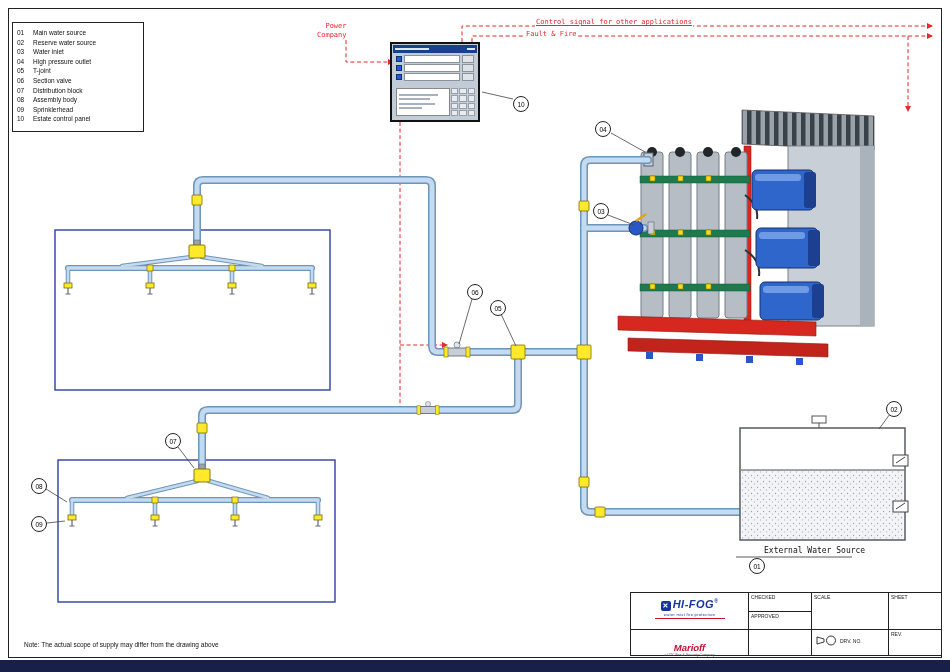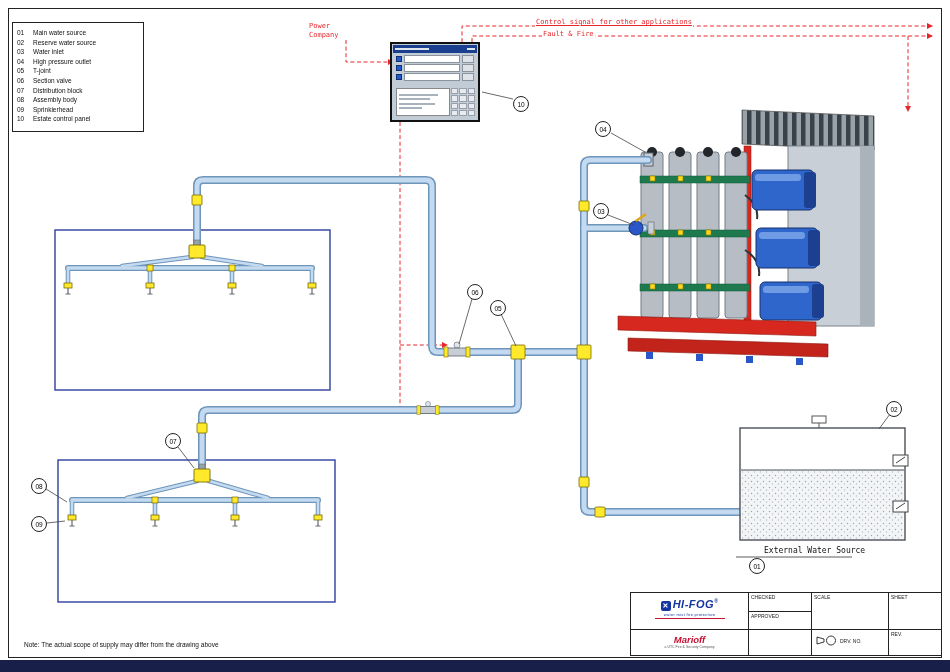--- a/index.html
+++ b/index.html
@@ -48,21 +48,21 @@
   .bl{border-left:1px solid #222;} .bt{border-top:1px solid #222;}
   .tlabel{position:absolute;top:1px;left:2px;font-size:5px;color:#222;}
   .hifog{text-align:center;margin-top:5px;font-style:italic;font-weight:bold;font-size:11px;
          color:#1535a0;letter-spacing:.5px;}
   .hifog-mark{display:inline-block;width:10px;height:10px;background:#1535a0;color:#fff;
               font-size:7px;line-height:10px;text-align:center;border-radius:2px;margin-right:2px;
               font-style:normal;font-weight:bold;}
   .hifog-reg{font-size:5px;vertical-align:super;}
   .hifog-tag{font-size:4px;color:#1535a0;text-align:center;letter-spacing:.3px;
              border-bottom:1px solid #c41230;width:70px;margin:1px auto 0 auto;padding-bottom:1px;}
-  .marioff{font-style:italic;font-weight:bold;font-size:9.5px;color:#c41230;text-align:center;margin-top:4px;}
+  .marioff{font-style:italic;font-weight:bold;font-size:9.5px;color:#c41230;text-align:center;margin-top:12px;}
   .marioff-sub{font-size:3.5px;color:#555;text-align:center;}
   .drvflex{position:absolute;left:3px;top:4px;display:flex;align-items:center;gap:3px;}
   
   .netbox{fill:none;stroke:#2f3f9e;stroke-width:1.4;}
   .rdash{fill:none;stroke:#e8262b;stroke-width:1;stroke-dasharray:4 2.6;}
   .rarrow{fill:#e8262b;stroke:none;}
   .po{fill:none;stroke:#6e95ba;stroke-width:8;stroke-linejoin:round;stroke-linecap:round;}
   .pi{fill:none;stroke:#c3daf0;stroke-width:5;stroke-linejoin:round;stroke-linecap:round;}
   .po2{fill:none;stroke:#6e95ba;stroke-width:6;stroke-linejoin:round;stroke-linecap:round;}
   .pi2{fill:none;stroke:#c3daf0;stroke-width:3.4;stroke-linejoin:round;stroke-linecap:round;}
@@ -311,26 +311,26 @@
   <div class="lrow">
       <span class="lnum">09</span>
       <span class="llbl">Sprinklerhead</span>
     </div>
   <div class="lrow">
       <span class="lnum">10</span>
       <span class="llbl">Estate control panel</span>
     </div>
 </div>
 
-<div class="rlabel" style="left:308px;top:22px;">
+<div class="rlabel" style="left:316px;top:22px;text-align:right;">
   <div>Power</div>
   <div>Company</div>
 </div>
 <div class="rlabel" style="left:535px;top:18px;text-decoration:underline;">Control signal for other applications</div>
-<div class="rlabel" style="left:542px;top:30px;">Fault &amp; Fire</div>
+<div class="rlabel" style="left:525px;top:30px;">Fault &amp; Fire</div>
 <div class="blabel" style="left:736px;top:546px;padding-left:28px;">External Water Source</div>
 <div class="note">Note: The actual scope of supply may differ from the drawing above</div>
 
 <div class="abs panel">
   <div class="ptitle">
     <span class="pbar" style="width:34px"></span>
     <span class="pbar" style="width:8px;margin-left:auto"></span>
   </div>
   <div class="prow">
     <span class="pled"></span>

